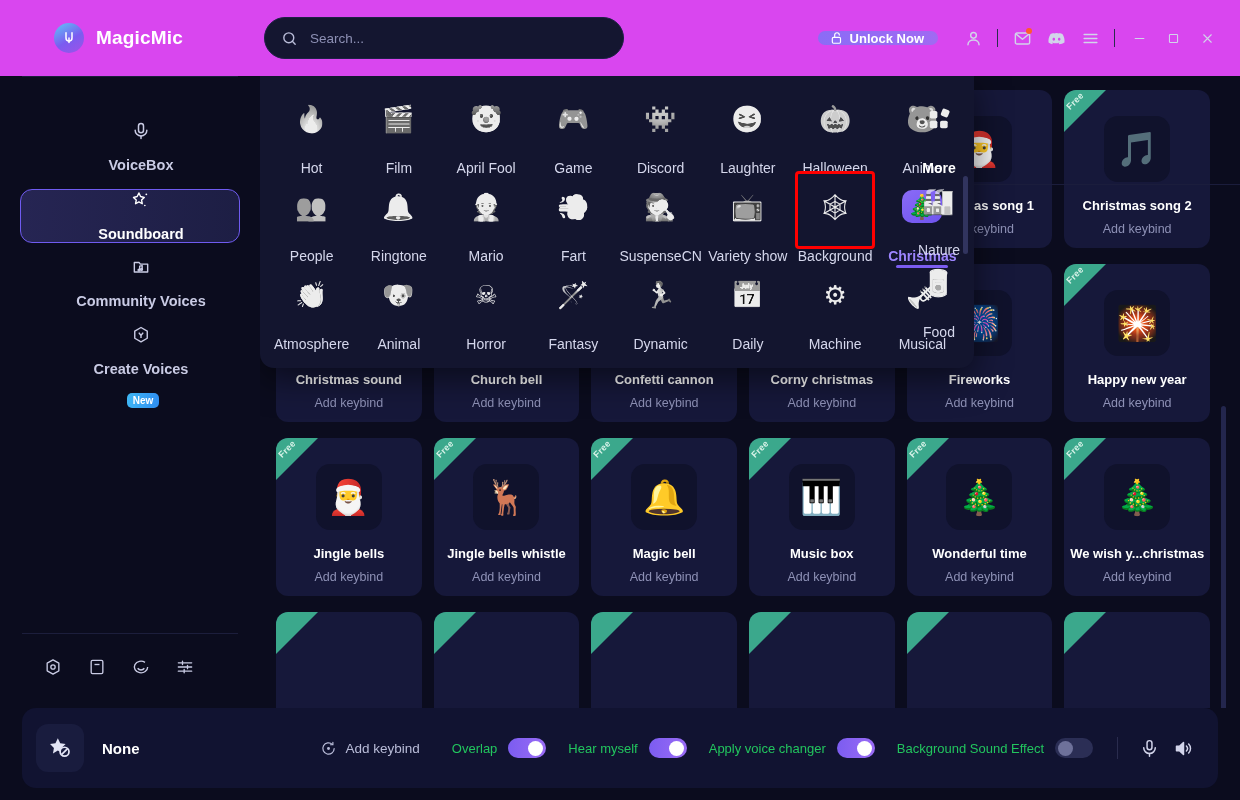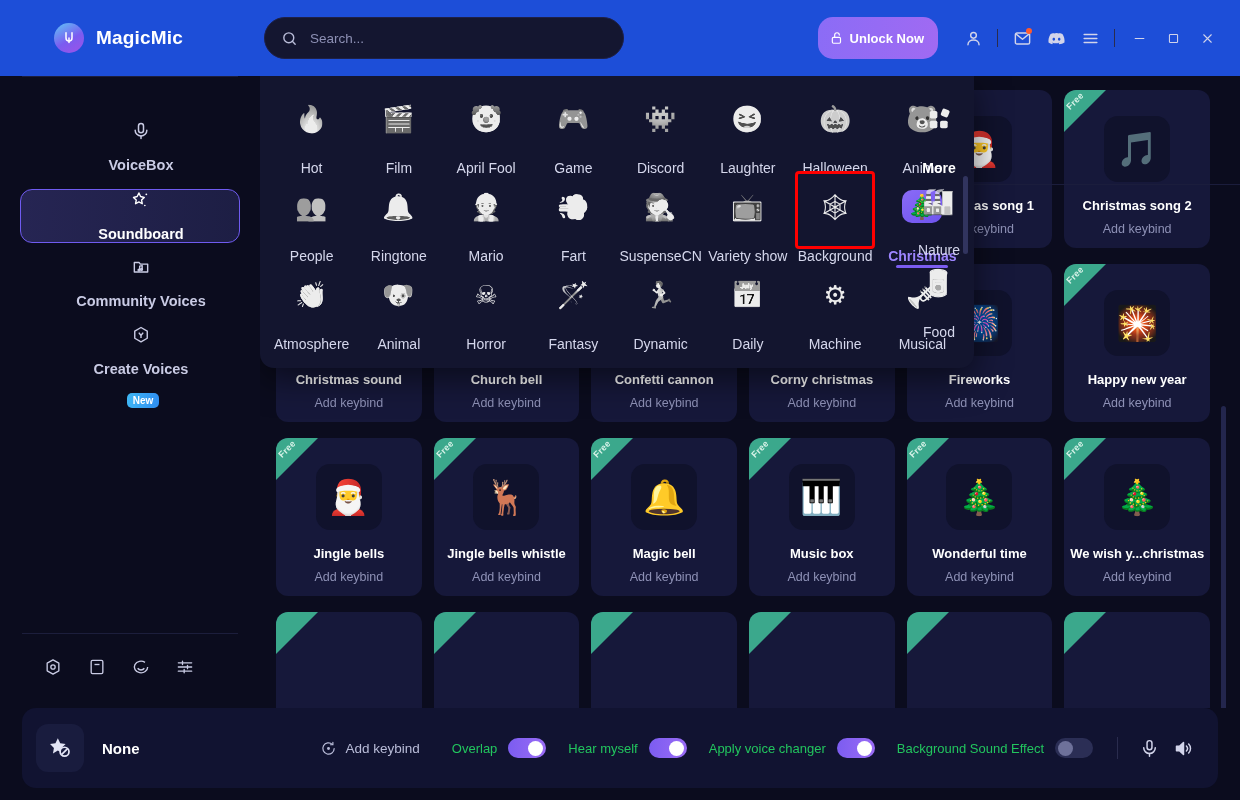--- a/index.html
+++ b/index.html
@@ -17,21 +17,21 @@
     display: flex;
     flex-direction: column;
   }
 
   
   .topbar {
     height: 76px;
     flex: 0 0 76px;
     display: flex;
     align-items: center;
-    background: #1d4ed8;
+    background: #d946ef;
     position: relative;
     z-index: 40;
   }
   .brand {
     width: 260px;
     display: flex;
     align-items: center;
     gap: 12px;
     padding-left: 54px;
   }
@@ -75,21 +75,21 @@
 
   .topbar-spacer { flex: 1; }
 
   .topbar-right {
     display: flex;
     align-items: center;
     gap: 0px;
     padding-right: 16px;
   }
   .unlock-btn {
-    height: 42px;
+    height: 14px;
     border-radius: 15px;
     background: linear-gradient(95deg, #8b6cf6 0%, #a06af2 100%);
     display: flex; align-items: center; gap: 6px;
     padding: 0 14px 0 12px;
     border: none;
     cursor: pointer;
     margin-right: 18px;
   }
   .unlock-btn svg { width: 14px; height: 14px; }
   .unlock-label { color: #fff; font-size: 13px; font-weight: bold; white-space: nowrap; }

